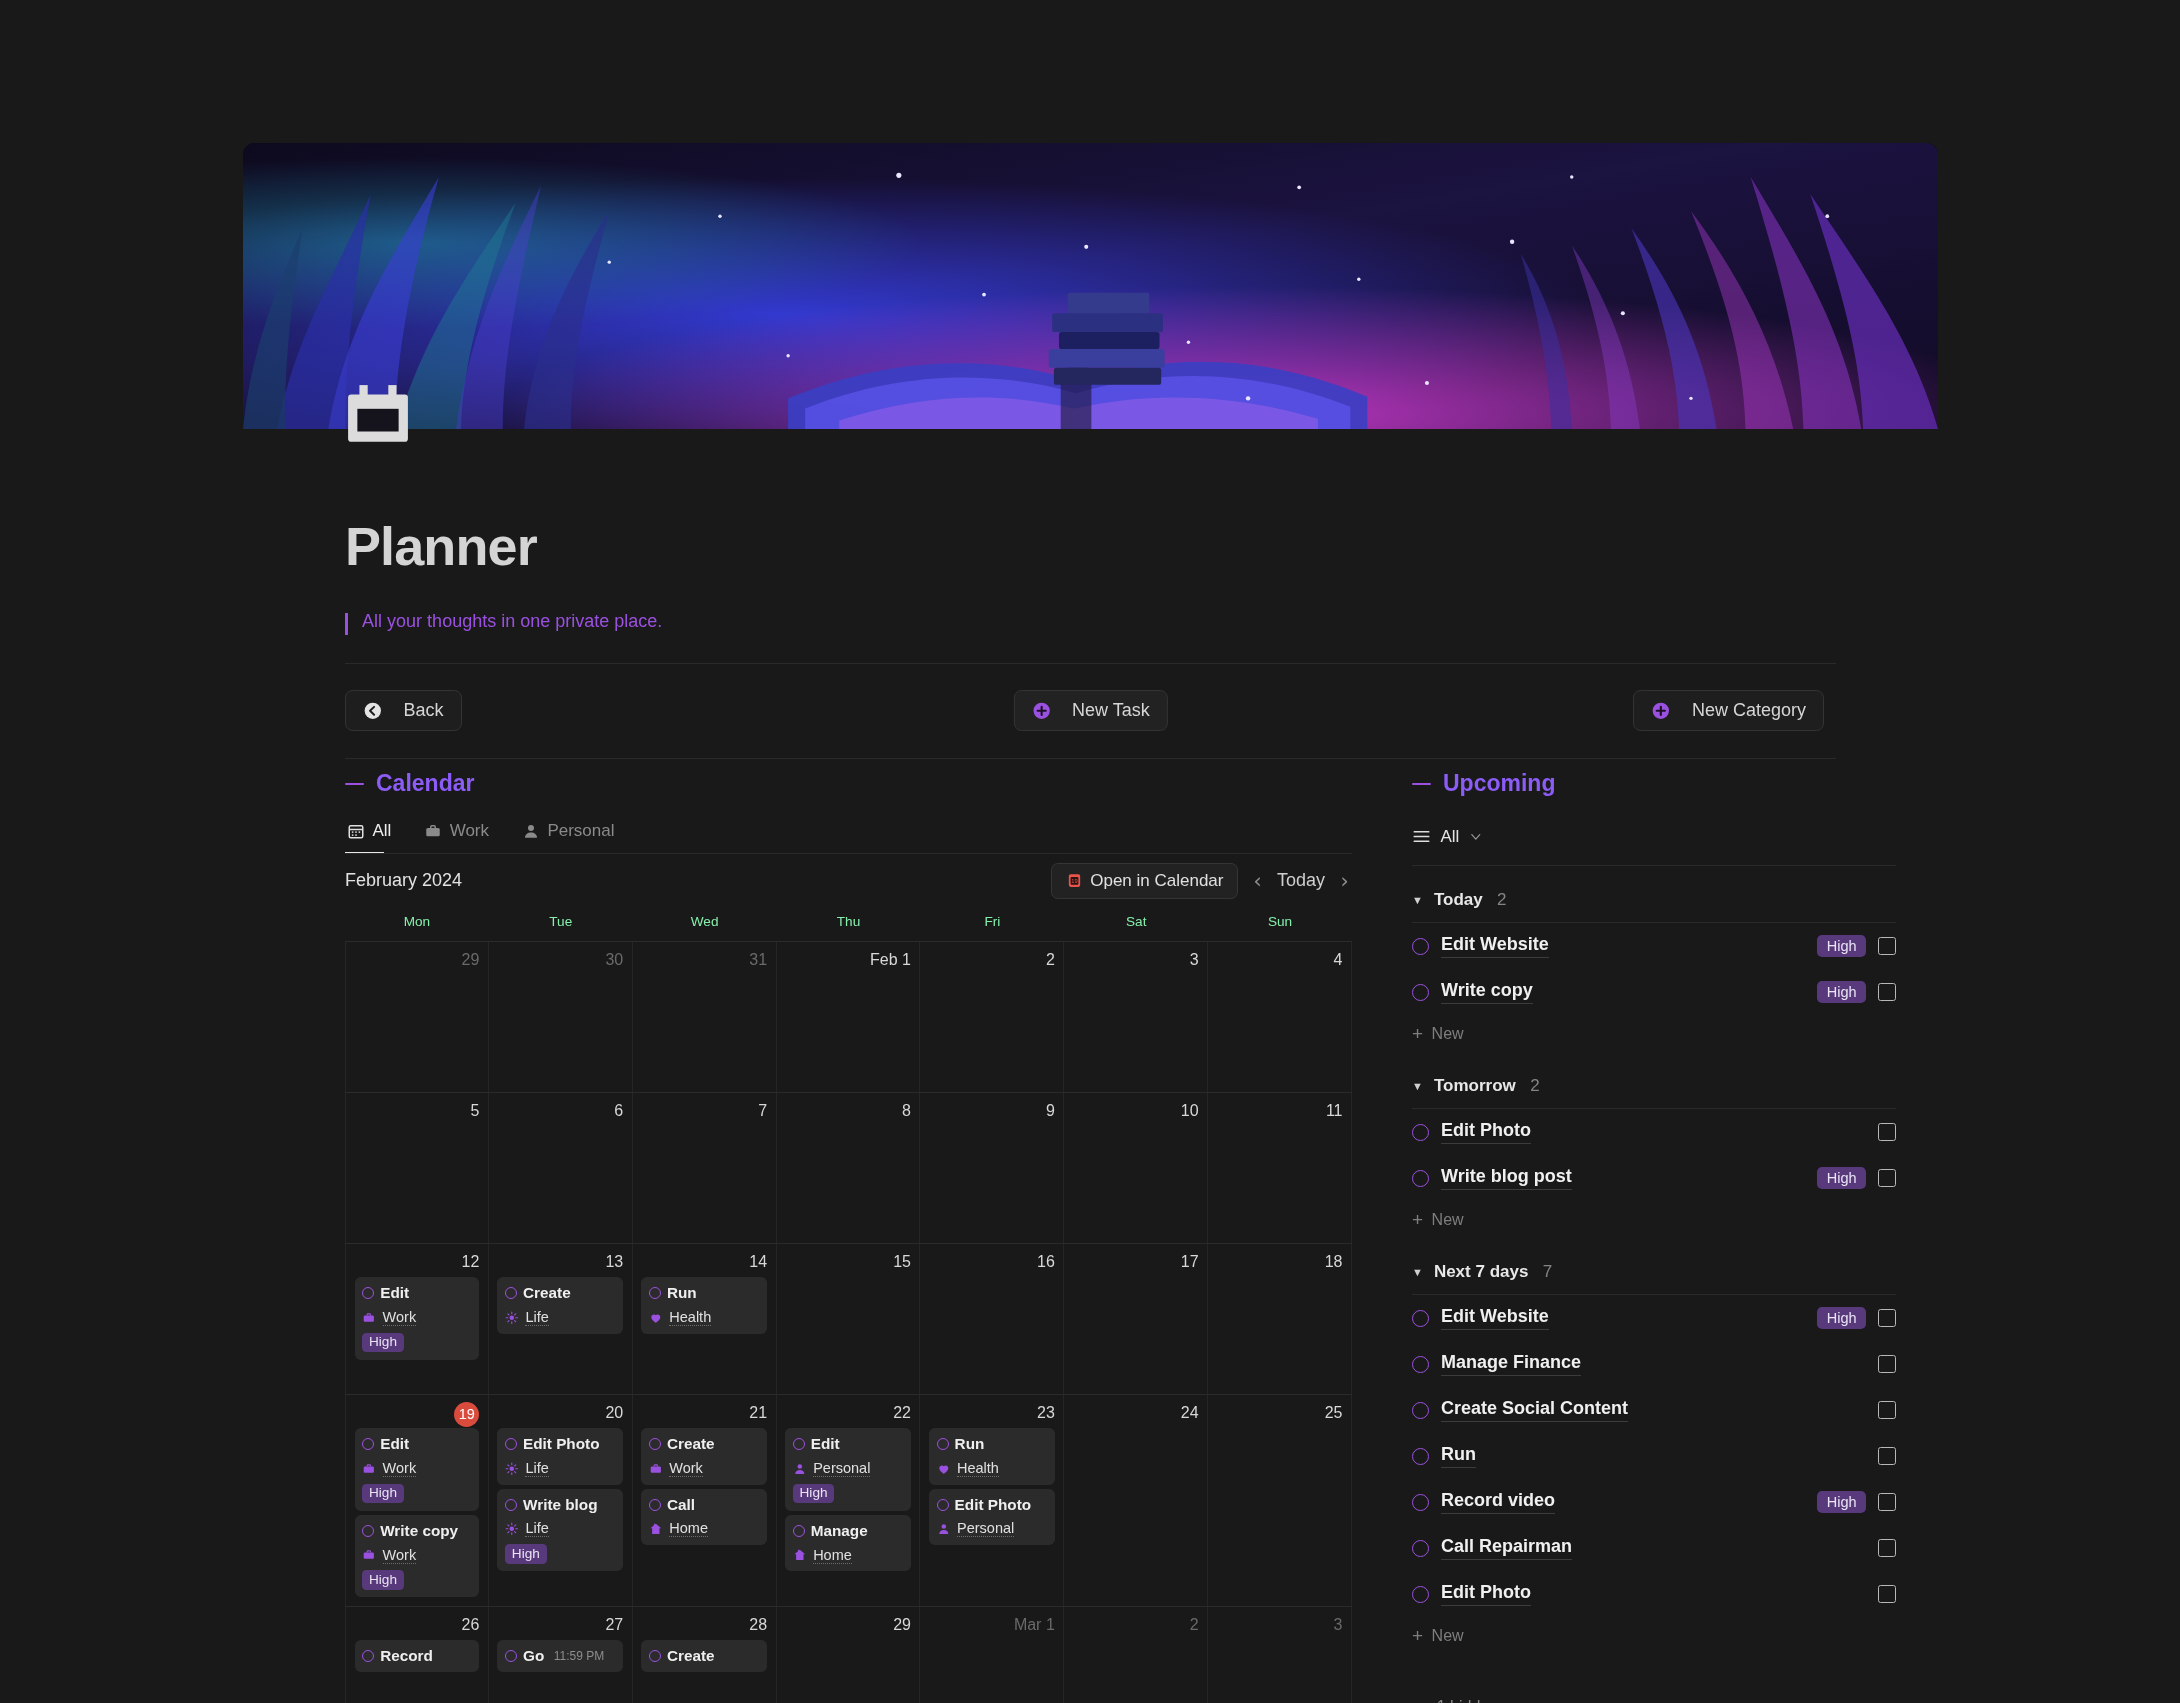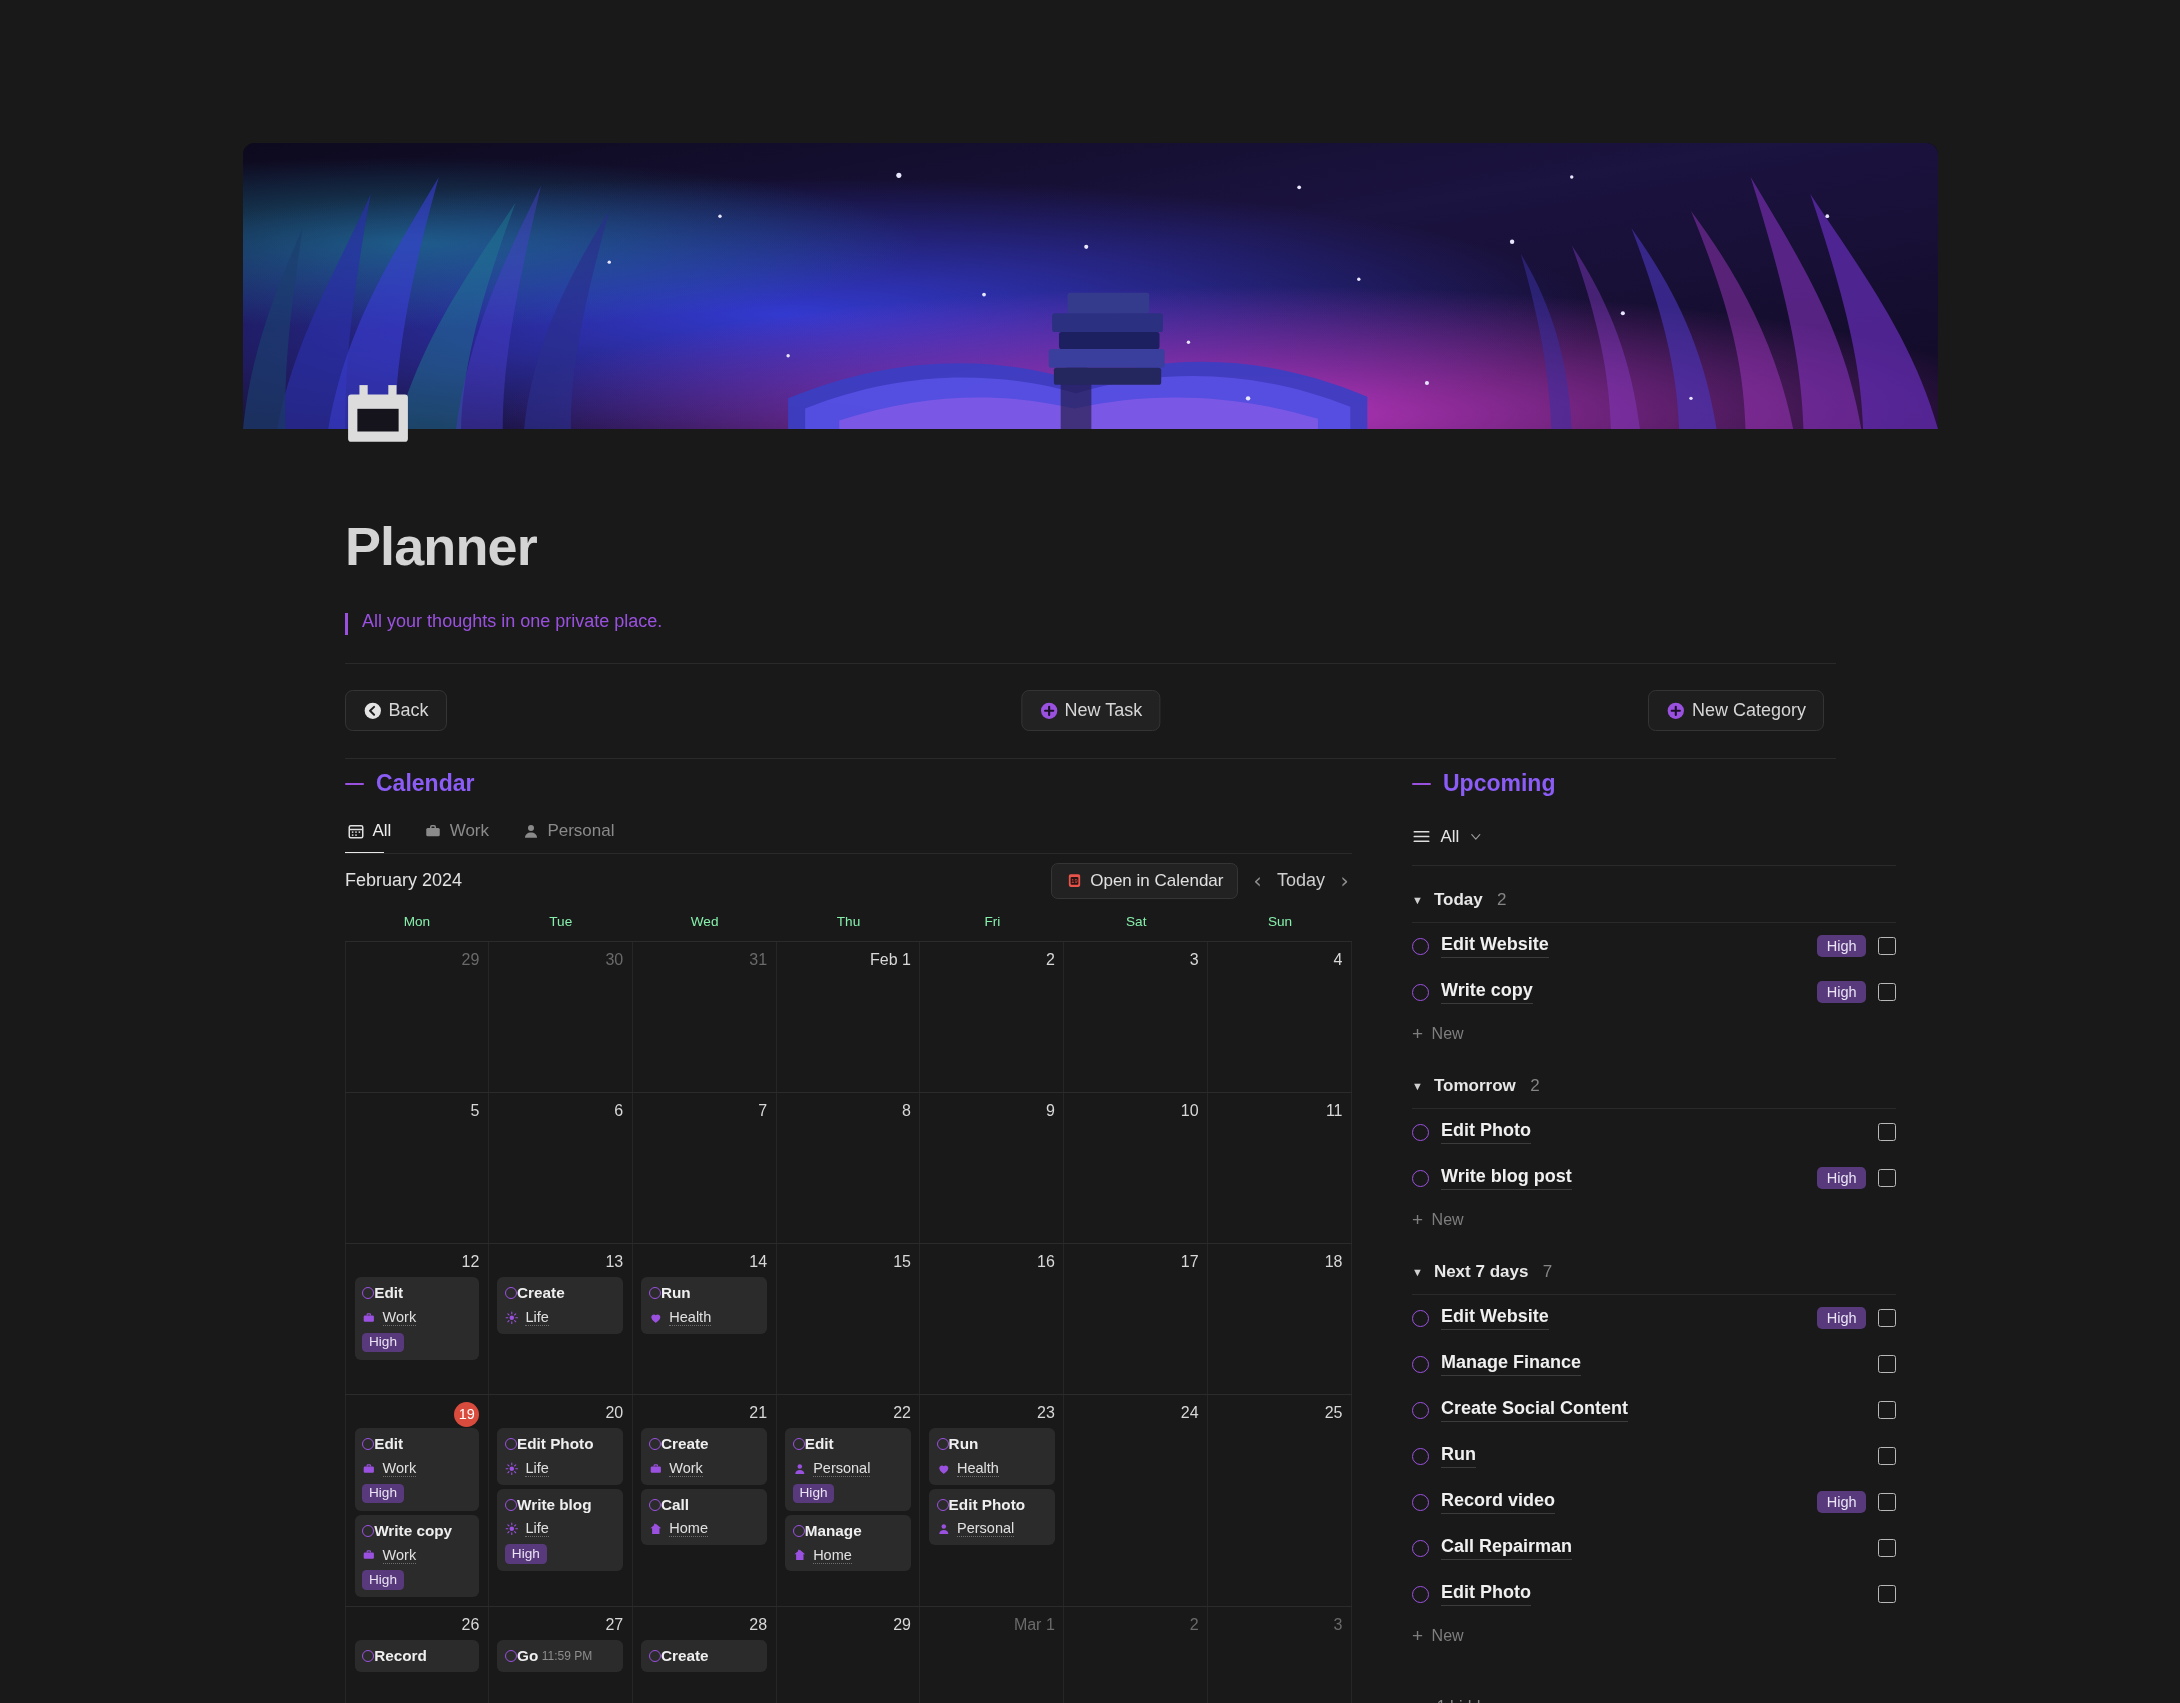--- a/index.html
+++ b/index.html
@@ -69,21 +69,21 @@
 
   .divider { height: 0.9px; background: #2a2a2a; margin-top: 28px; }
 
   
   .toolbar {
     height: 94px;
     display: flex; align-items: center;
     position: relative;
   }
   .btn {
-    display: inline-flex; align-items: center; gap: 6px;
+    display: inline-flex; align-items: center; gap: 21px;
     height: 41px; padding: 0 17px;
     background: #1e1e1e;
     border: 0.9px solid #343434;
     border-radius: 7.7px;
     color: #d6d6d6;
     font-size: 18px;
     white-space: nowrap;
     cursor: pointer;
   }
   .btn.mid { position: absolute; left: 50%; transform: translateX(-50%); background: #222222; }
@@ -178,21 +178,21 @@
     font-size: 14.5px; display:flex; align-items:center; justify-content:center;
     font-weight: 500;
   }
   .ev {
     background: #2b2b2b;
     border-radius: 6px;
     padding: 6.8px 7.7px 7.7px 7.7px;
     margin-top: 4.3px;
   }
   .ev-title {
-    display: flex; align-items: center; 
+    display: flex; align-items: center; gap: 6px;
     font-size: 15.3px; font-weight: bold; color: #efefef;
     white-space: nowrap; overflow: hidden;
   }
   .ev-time { font-size: 12px; color: #8d8d8d; font-weight: normal; margin-left: 3.4px; }
   .circ { width: 12px; height: 12px; border: 1.7px solid #9b51e0; border-radius: 50%; flex:0 0 auto; }
   .ev-cat {
     display: flex; align-items: center; gap: 6.8px;
     margin-top: 6.8px; font-size: 14.5px; color: #e0e0e0;
   }
   .ev-cat span.lbl { border-bottom: 0.9px dotted #6d6d6d; }

